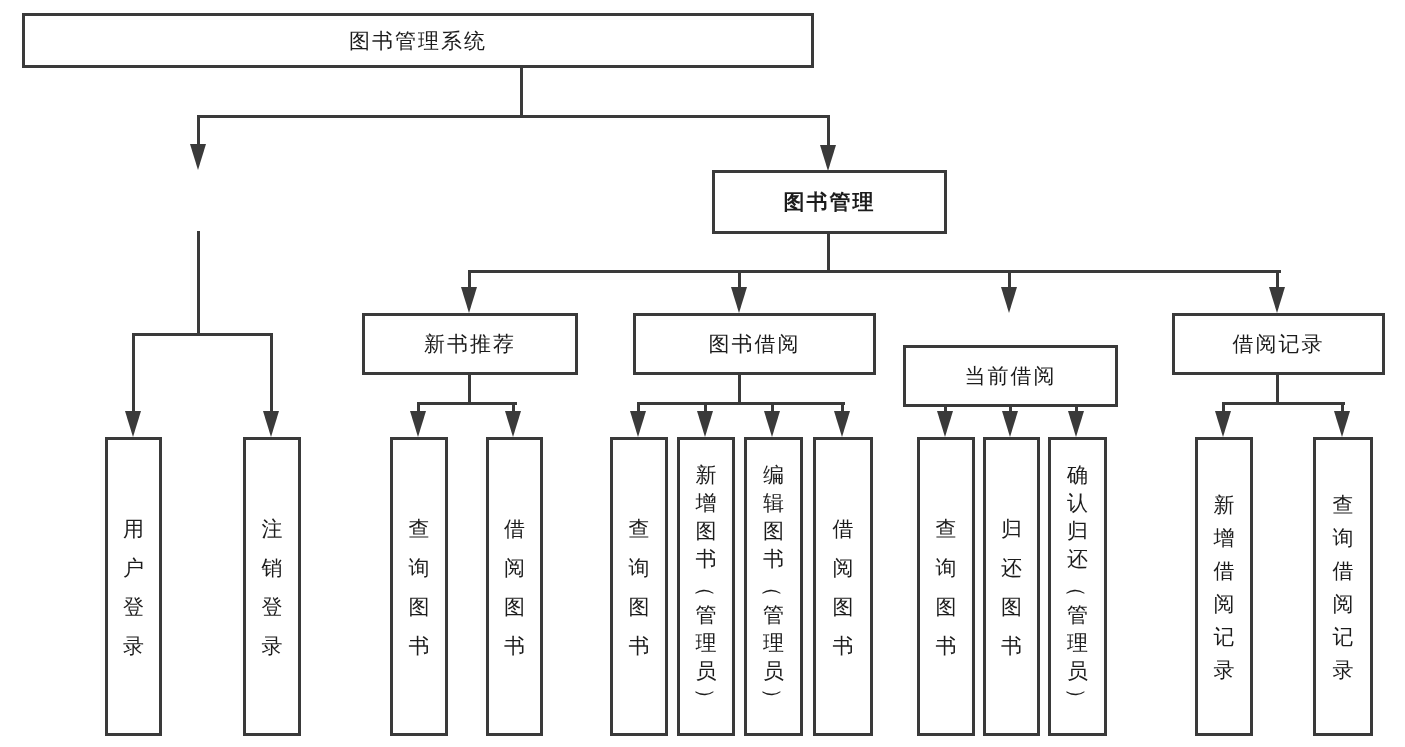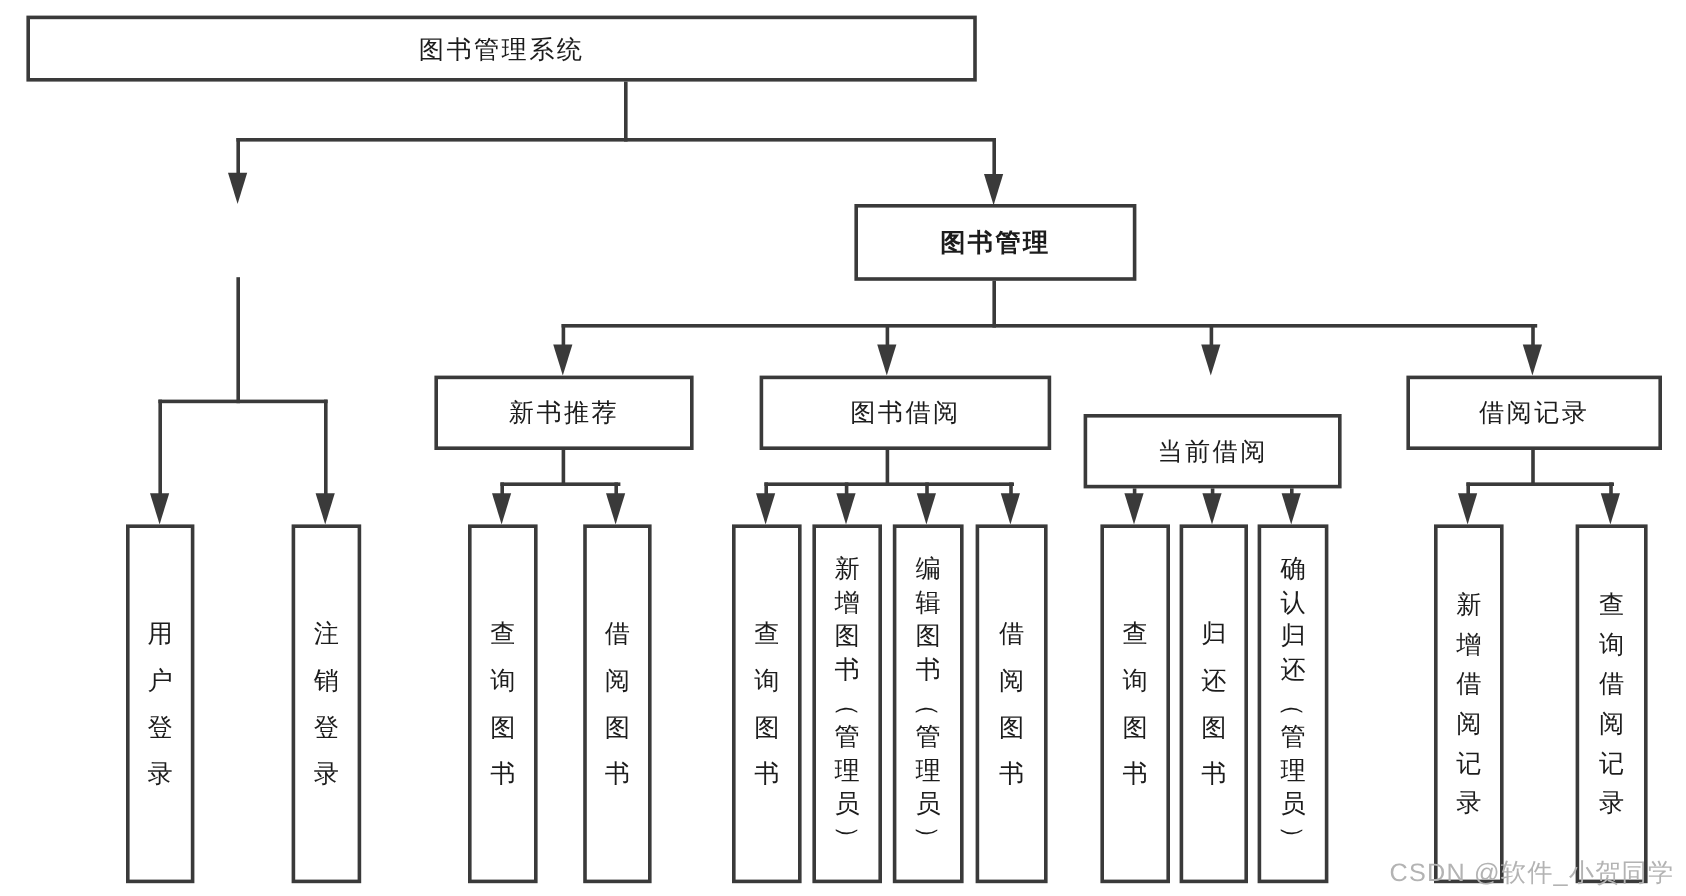--- a/index.html
+++ b/index.html
@@ -260,15 +260,14 @@
     <div class="vlabel" style="gap: 12px;">
         <span class="vchar">查</span>
         <span class="vchar">询</span>
         <span class="vchar">借</span>
         <span class="vchar">阅</span>
         <span class="vchar">记</span>
         <span class="vchar">录</span>
       </div>
   </div>
 
-  <div class="watermark">CSDN @软件_小贺同学</div>
 
 </div>
 
 </body></html>

